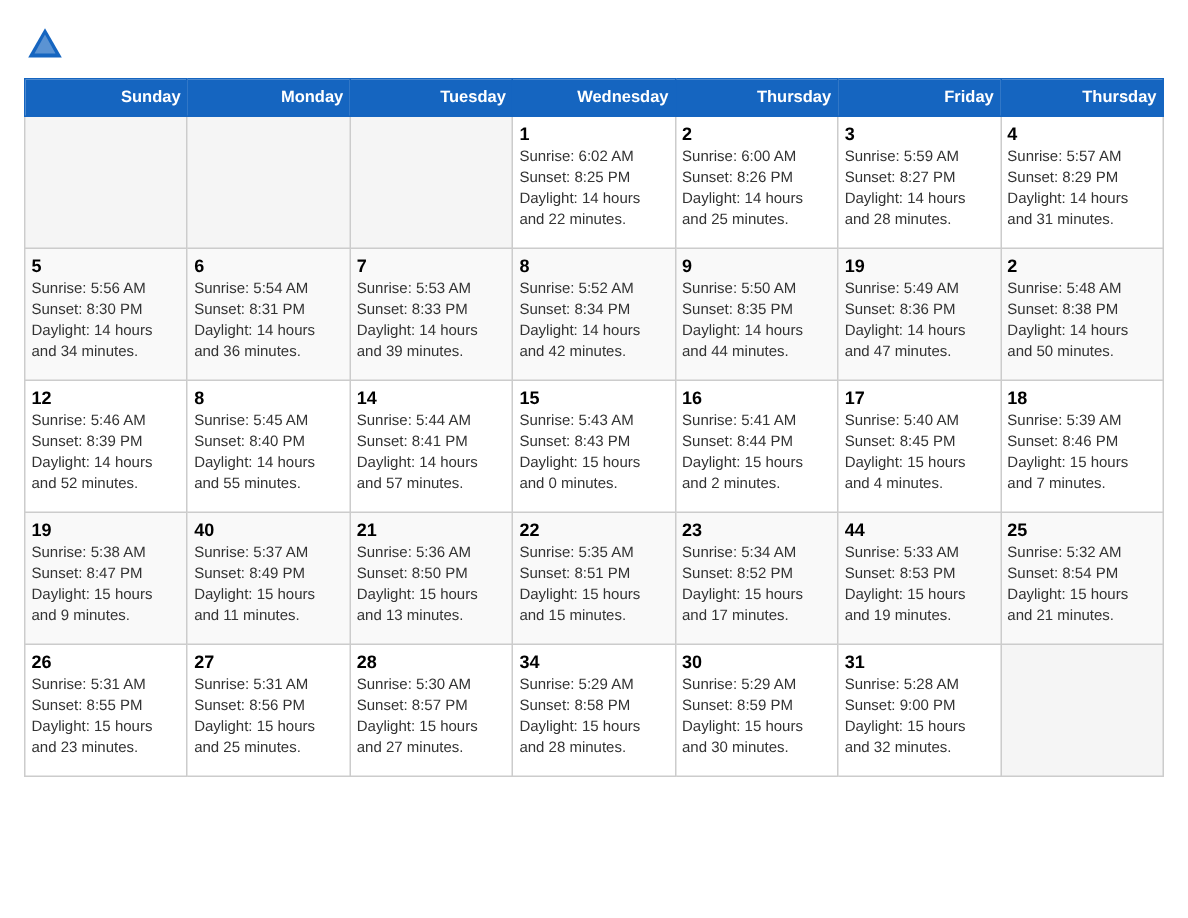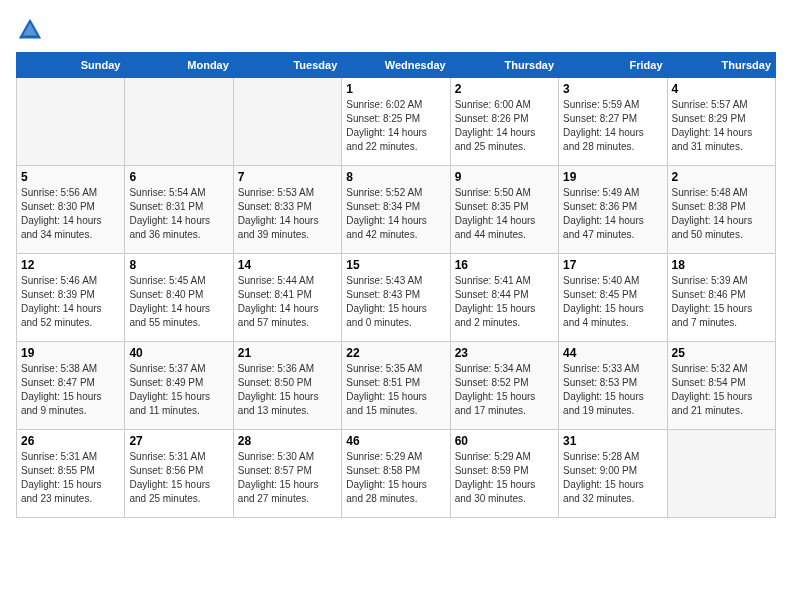--- a/index.html
+++ b/index.html
@@ -234,25 +234,25 @@
         </td>
         <td>
           <div class="day-number">27</div>
           <div class="day-info">Sunrise: 5:31 AM<br>Sunset: 8:56 PM<br>Daylight: 15 hours and 25 minutes.</div>
         </td>
         <td>
           <div class="day-number">28</div>
           <div class="day-info">Sunrise: 5:30 AM<br>Sunset: 8:57 PM<br>Daylight: 15 hours and 27 minutes.</div>
         </td>
         <td>
-          <div class="day-number">46</div>
+          <div class="day-number">34</div>
           <div class="day-info">Sunrise: 5:29 AM<br>Sunset: 8:58 PM<br>Daylight: 15 hours and 28 minutes.</div>
         </td>
         <td>
-          <div class="day-number">60</div>
+          <div class="day-number">30</div>
           <div class="day-info">Sunrise: 5:29 AM<br>Sunset: 8:59 PM<br>Daylight: 15 hours and 30 minutes.</div>
         </td>
         <td>
           <div class="day-number">31</div>
           <div class="day-info">Sunrise: 5:28 AM<br>Sunset: 9:00 PM<br>Daylight: 15 hours and 32 minutes.</div>
         </td>
         <td class="empty"></td>
       </tr>
     </tbody>
 </table>

